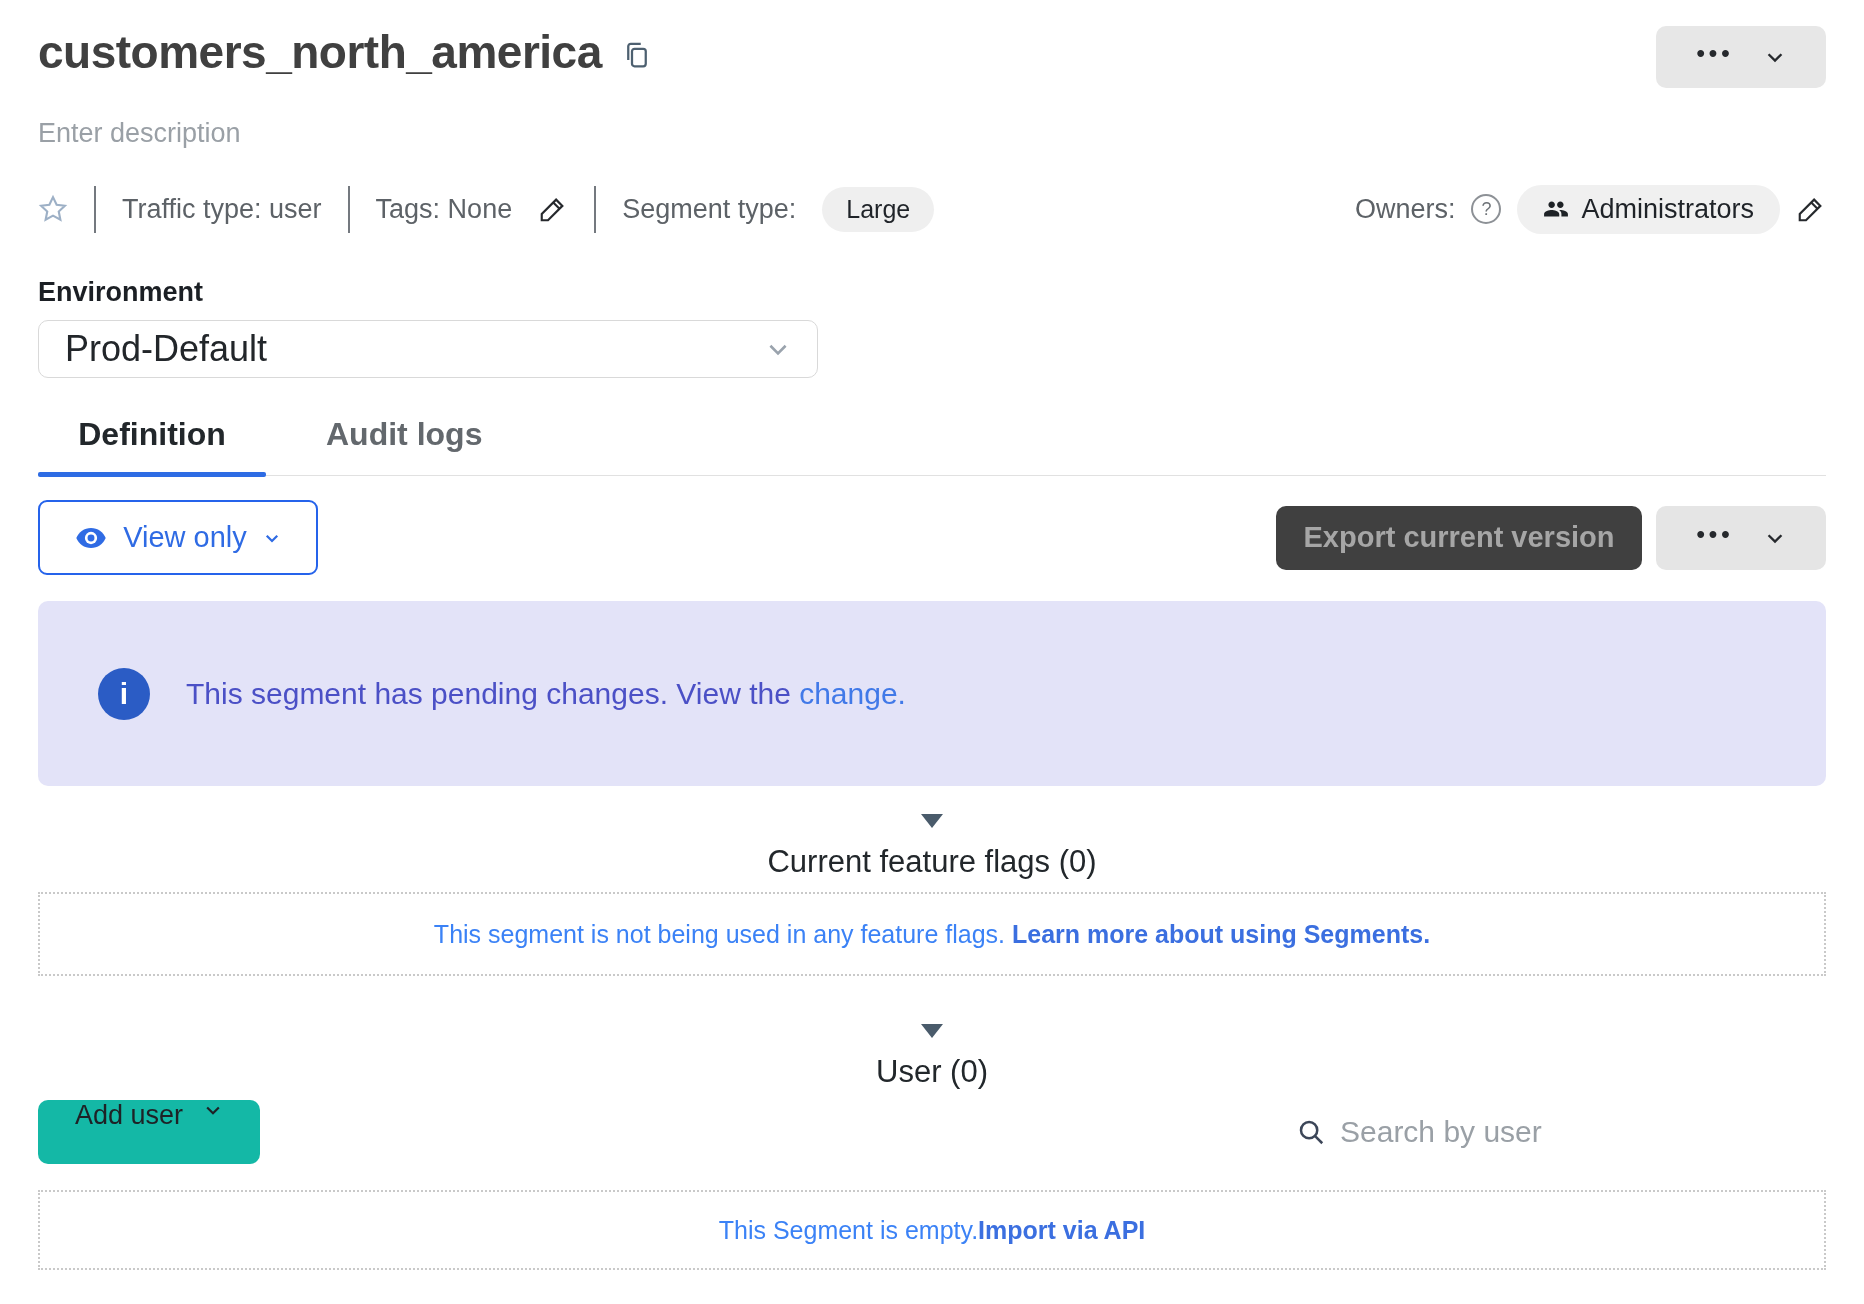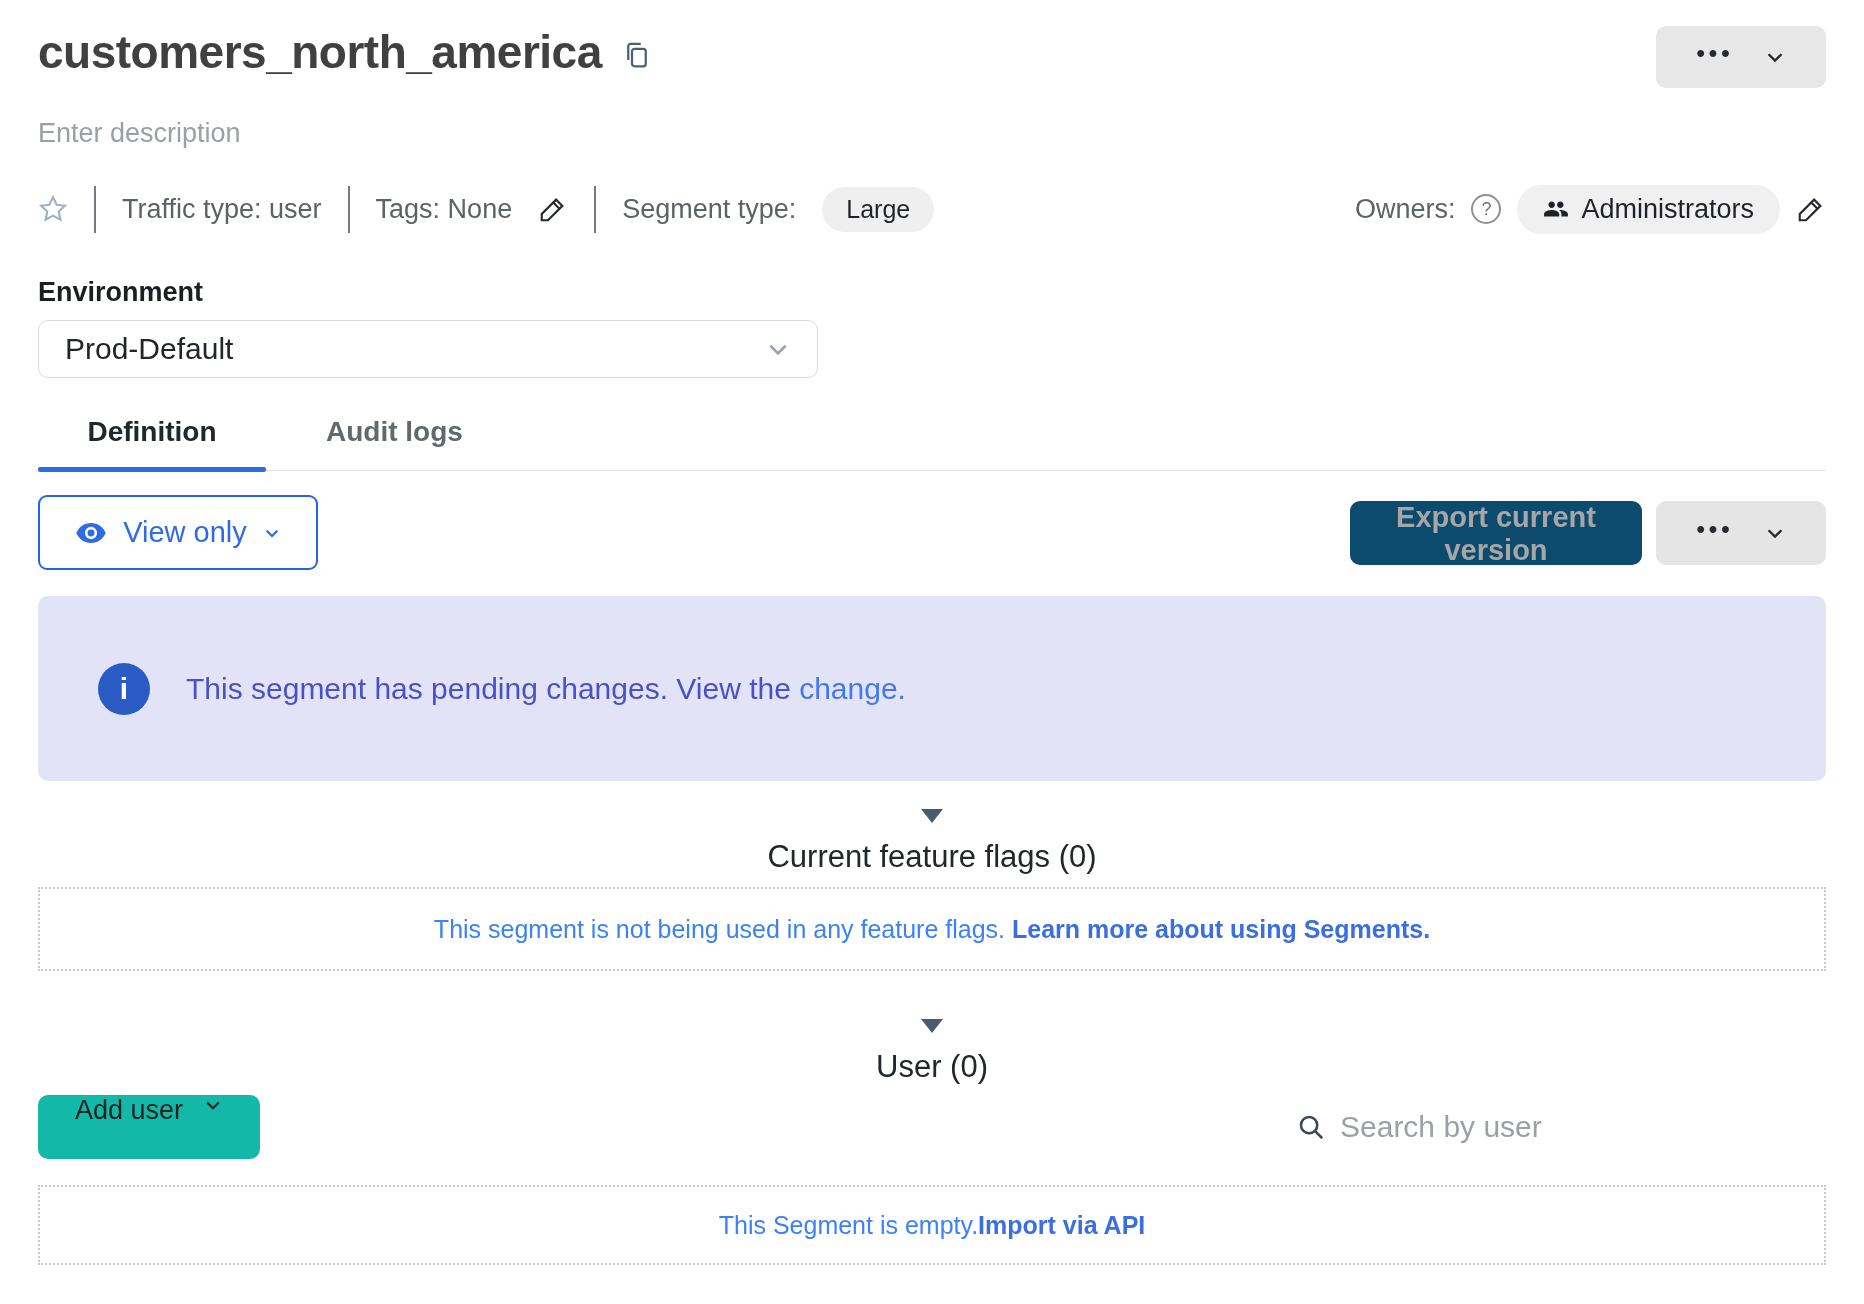--- a/index.html
+++ b/index.html
@@ -46,44 +46,44 @@
   .icon-people { width:26px; height:26px; color:#1e2226; }
   .owners-pill { background:#f0f0f0; padding:9px 26px; font-size:27px; cursor:pointer; }
 
   
   .env-label { margin-top:44px; font-size:27px; font-weight:700; color:#1b1f24; }
   .env-select {
     margin-top:12px; width:780px; height:58px; border:1px solid #d9d9d9; border-radius:10px;
     display:flex; align-items:center; justify-content:space-between; padding:0 26px; cursor:pointer;
     background:#fff;
   }
-  .env-select .sel-text { font-size:30px; color:#22262a; }
+  .env-select .sel-text { font-size:36px; color:#22262a; }
   .env-select .chev { color:#9aa3ad; width:26px; height:26px; }
 
   
   .tabs { margin-top:38px; display:flex; border-bottom:1px solid #e1e1e1; position:relative; }
-  .tab { font-size:28px; padding-bottom:22px; cursor:pointer; }
+  .tab { font-size:32px; padding-bottom:22px; cursor:pointer; }
   .tab.active { width:228px; text-align:center; font-weight:700; color:#22272b; position:relative; }
   .tab.active::after {
     content:""; position:absolute; left:0; right:0; bottom:-2px; height:5px; background:#2e6ce4; border-radius:2px;
   }
   .tab.inactive { margin-left:60px; font-weight:600; color:#63686d; }
 
   
   .actions-row { margin-top:24px; display:flex; justify-content:space-between; align-items:center; }
   .view-only-btn {
     width:280px; height:75px; background:#fff; border:2px solid #2563eb; border-radius:9px;
     display:flex; align-items:center; justify-content:center; gap:16px; cursor:pointer;
   }
   .view-only-btn .label { font-size:29px; color:#2f6be4; }
   .icon-eye { width:32px; height:32px; }
   .view-only-btn .chev { width:18px; height:18px; color:#2f6be4; }
   .actions-right { display:flex; align-items:center; gap:14px; }
   .export-btn {
-    width:292px; height:64px; background:#0c4a6e; border:none; border-radius:10px;
+    width:366px; height:64px; background:#404040; border:none; border-radius:10px;
     font-size:29px; font-weight:600; color:#a6a6a6; font-family:"Liberation Sans", sans-serif;
   }
   .actions-right .split-btn { height:64px; background:#e5e5e5; }
 
   
   .banner {
     margin-top:26px; height:185px; background:#e3e3f8; border-radius:10px;
     display:flex; align-items:center; padding:0 60px; gap:36px;
   }
   .info-circle {

